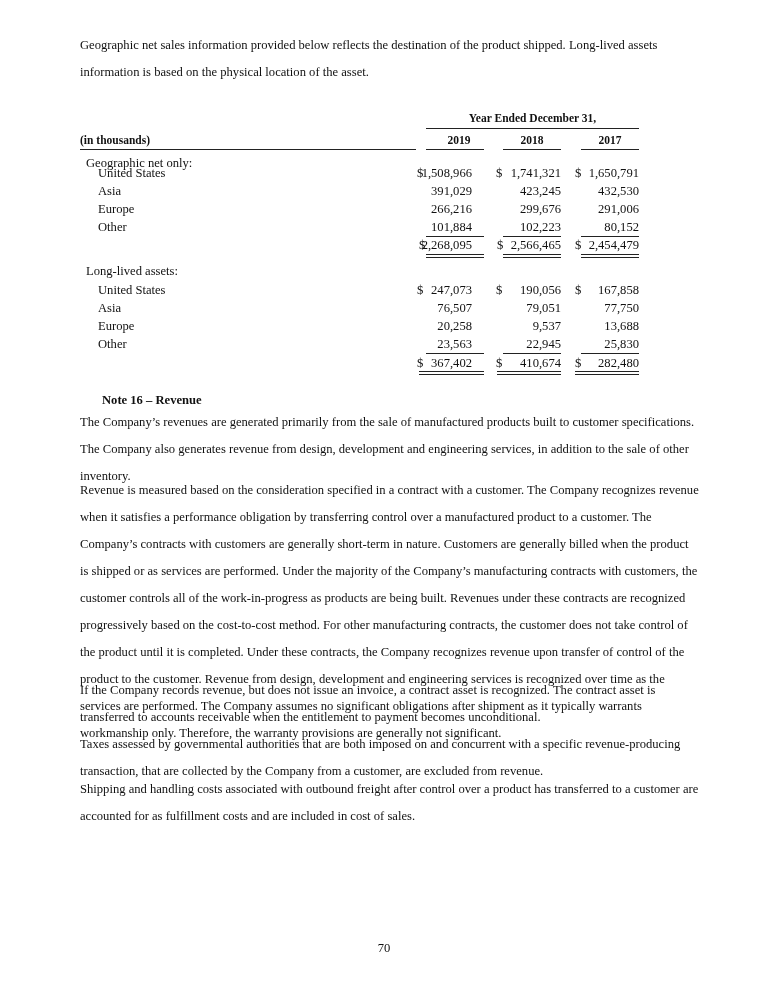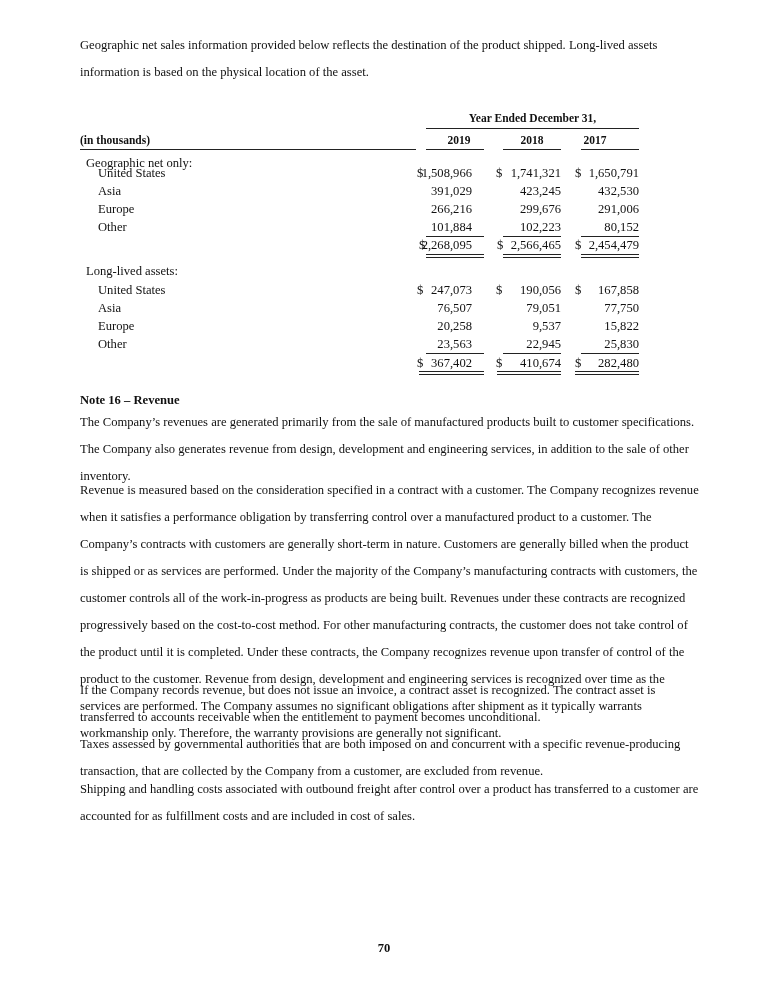--- a/index.html
+++ b/index.html
@@ -5,54 +5,54 @@
   html, body { margin: 0; padding: 0; background: #ffffff; }
   body {
     width: 768px; height: 1000px; position: relative; overflow: hidden;
     font-family: "Liberation Serif", "DejaVu Serif", serif;
     color: #111; font-size: 12.6px;
   }
   .para {
     position: absolute; left: 80px; width: 620px;
     line-height: 27px; margin: 0;
   }
-  .bold { font-weight: bold; }
+  .bold { font-weight: bold; margin-left: 22px; }
 
   
   .tbl-row { position: absolute; left: 0; width: 768px; height: 18px; line-height: 18px; }
   .lbl { position: absolute; white-space: nowrap; }
   .lbl.l0 { left: 86px; }
   .lbl.l1 { left: 98px; }
   .cell { position: absolute; width: 58px; text-align: right; white-space: nowrap; }
   .c1 { left: 414px; }
   .c2 { left: 503px; }
   .c3 { left: 581px; }
   .cur { position: absolute; white-space: nowrap; }
   .cur.c1 { left: 417px; width: auto; }
   .cur.c2 { left: 496px; width: auto; }
   .cur.c3 { left: 575px; width: auto; }
   .uline { position: absolute; height: 0; border-top: 1px solid #222; }
   .dline { position: absolute; height: 2px; border-top: 1px solid #222; border-bottom: 1px solid #222; }
   .hdr { position: absolute; font-weight: bold; font-size: 11.5px; text-align: center; white-space: nowrap; }
-  .pageno { position: absolute; left: 0; width: 768px; top: 941px; text-align: center; font-weight: bold; }
+  .pageno { position: absolute; left: 0; width: 768px; top: 941px; text-align: center; }
 </style>
 </head>
 <body>
 
 <p class="para" style="top:32px;">Geographic net sales information provided below reflects the destination of the product shipped. Long-lived assets information is based on the physical location of the asset.</p>
 
 <div class="hdr" style="left:426px; width:213px; top:112px;">Year Ended December 31,</div>
 <div class="uline" style="left:426px; width:213px; top:128px;"></div>
 
 <div class="hdr" style="left:80px; top:134px; text-align:left;">(in thousands)</div>
 <div class="uline" style="left:80px; width:336px; top:149px;"></div>
 
 <div class="hdr" style="left:430px; width:58px; top:134px;">2019</div>
 <div class="hdr" style="left:503px; width:58px; top:134px;">2018</div>
-<div class="hdr" style="left:566px; width:58px; top:134px;">2017</div>
+<div class="hdr" style="left:581px; width:58px; top:134px;">2017</div>
 <div class="uline" style="left:426px; width:58px; top:149px;"></div>
 <div class="uline" style="left:503px; width:58px; top:149px;"></div>
 <div class="uline" style="left:581px; width:58px; top:149px;"></div>
 
 <div class="tbl-row" style="top:154px;">
   <span class="lbl l0">Geographic net only:</span>
 </div>
 
 <div class="tbl-row" style="top:164px;">
   <span class="lbl l1">United States</span>
@@ -113,21 +113,21 @@
 <div class="tbl-row" style="top:299px;">
   <span class="lbl l1">Asia</span>
   <span class="cell c1">76,507</span>
   <span class="cell c2">79,051</span>
   <span class="cell c3">77,750</span>
 </div>
 <div class="tbl-row" style="top:317px;">
   <span class="lbl l1">Europe</span>
   <span class="cell c1">20,258</span>
   <span class="cell c2">9,537</span>
-  <span class="cell c3">15,822</span>
+  <span class="cell c3">13,688</span>
 </div>
 <div class="tbl-row" style="top:335px;">
   <span class="lbl l1">Other</span>
   <span class="cell c1">23,563</span>
   <span class="cell c2">22,945</span>
   <span class="cell c3">25,830</span>
 </div>
 <div class="uline" style="left:426px; width:58px; top:353px;"></div>
 <div class="uline" style="left:503px; width:58px; top:353px;"></div>
 <div class="uline" style="left:581px; width:58px; top:353px;"></div>

